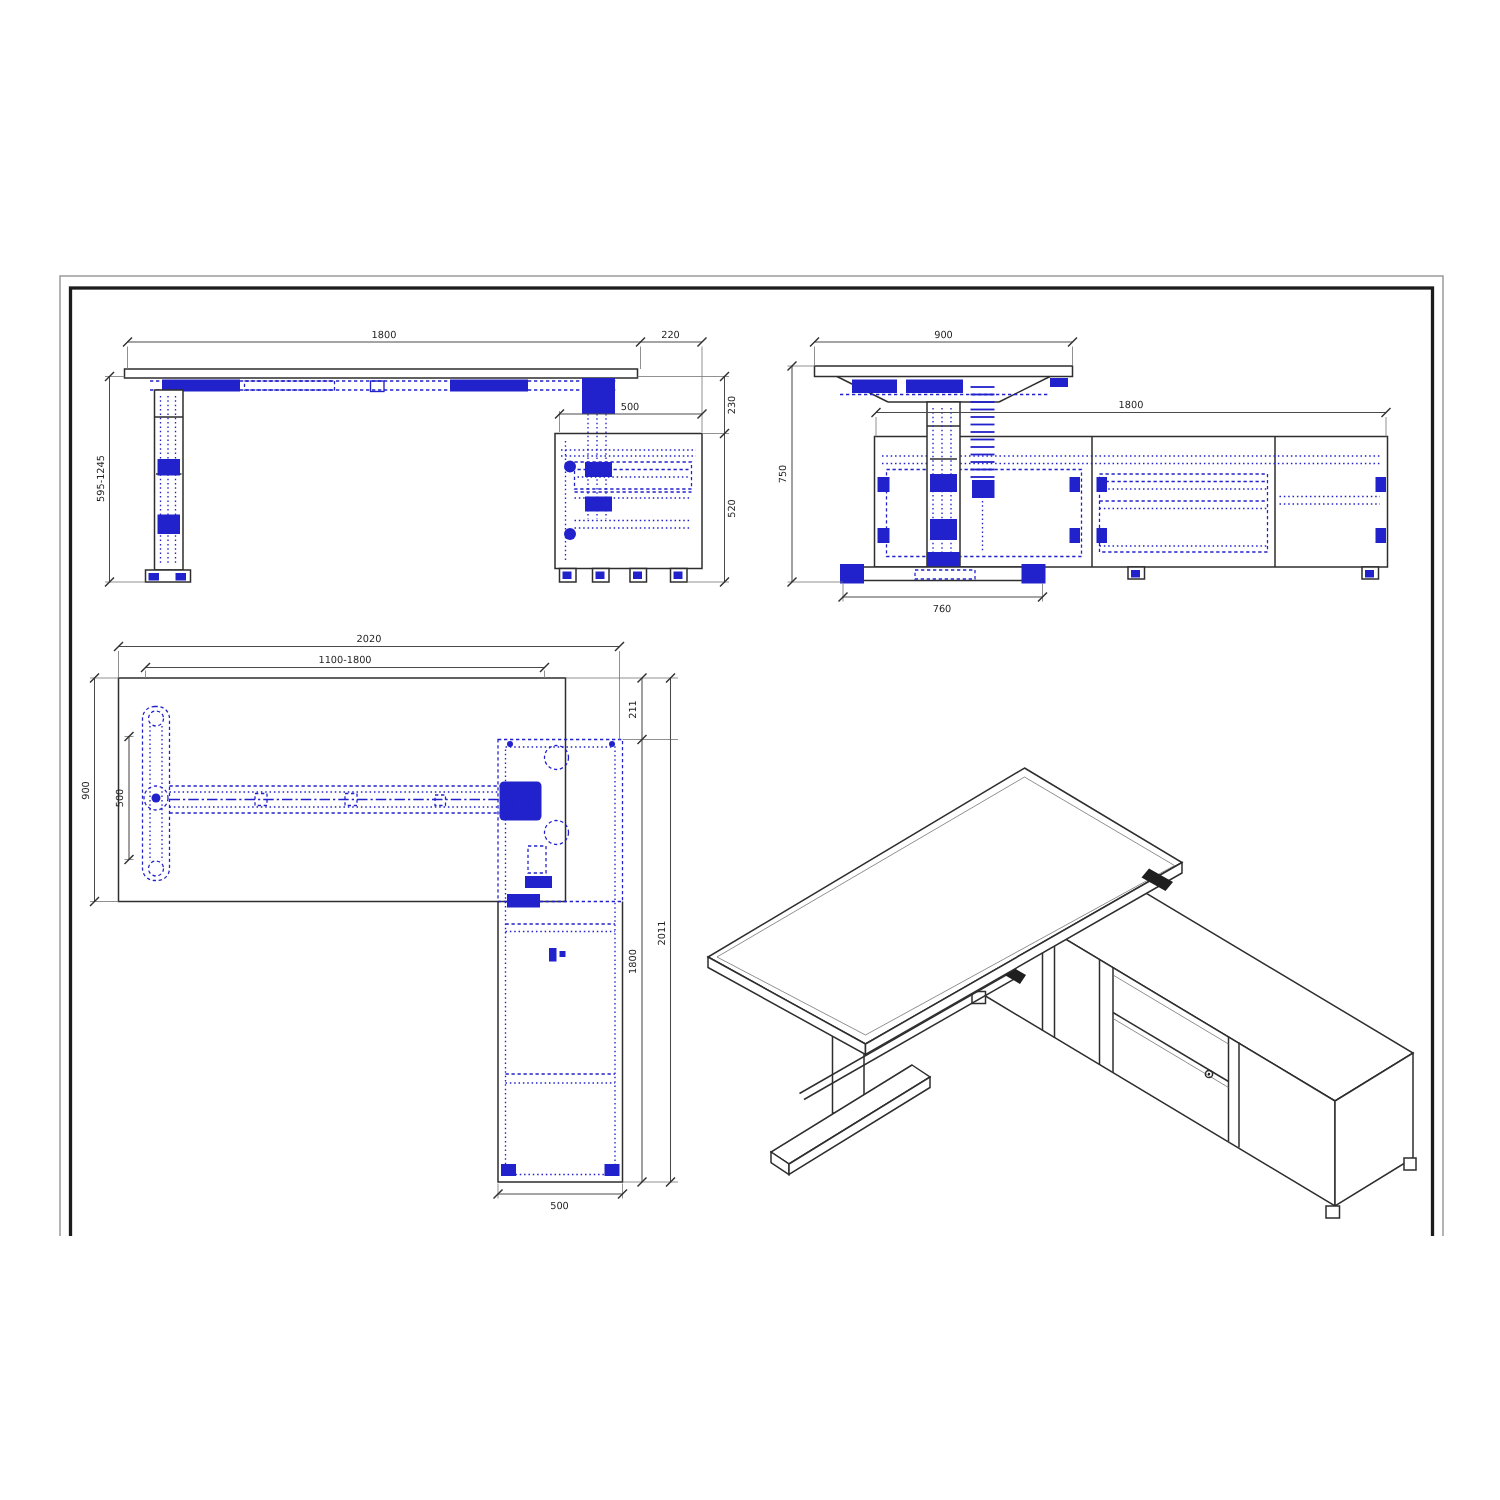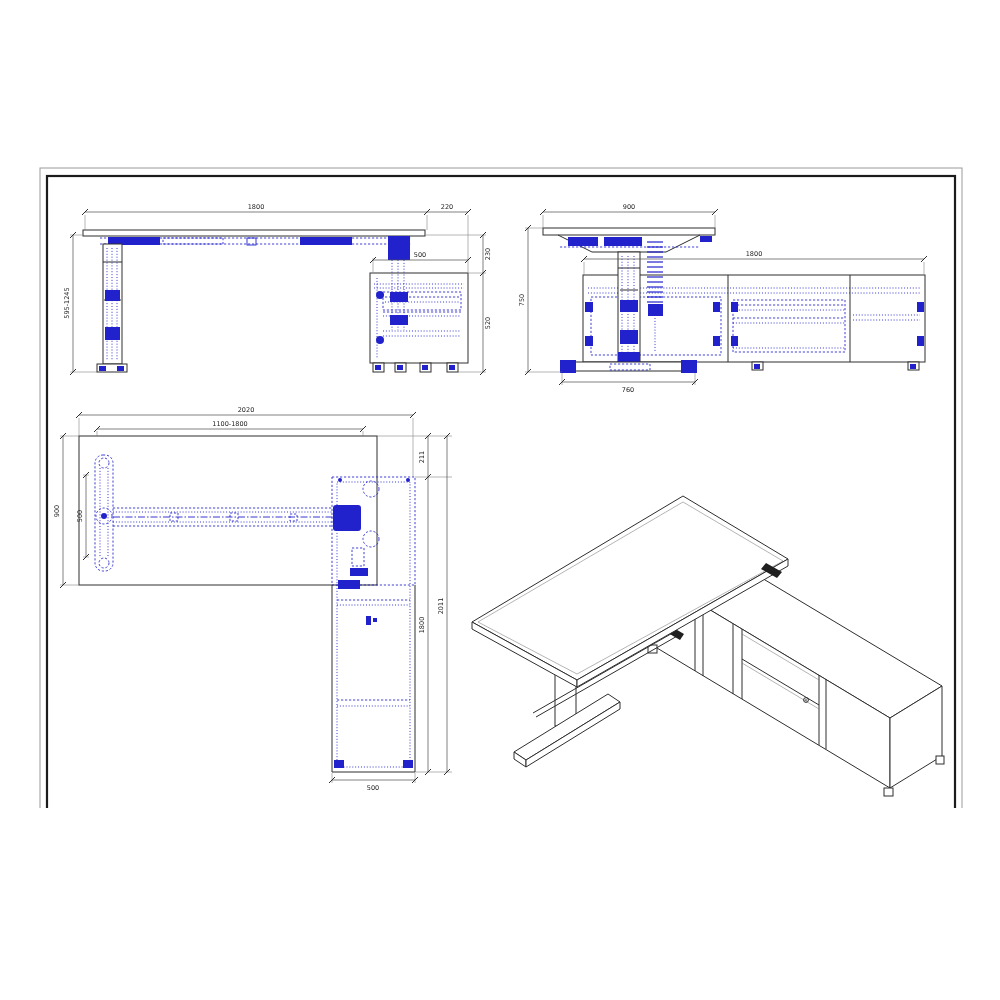--- a/index.html
+++ b/index.html
@@ -1,17 +1,17 @@
 <!DOCTYPE html>
 <html><head>
 <meta charset="utf-8">
 <style>
   html,body{margin:0;padding:0;background:#fff;}
   .sheet{position:relative;width:1000px;height:808px;background:#fff;overflow:hidden;
-         font-family:"DejaVu Sans",sans-serif;}
+         font-family:"DejaVu Sans",sans-serif;margin-top:16px;}
   svg{position:absolute;left:0;top:0;}
   
   .ln    {stroke:#2e2e2e;stroke-width:1;fill:none;}
   .lnw   {stroke:#2e2e2e;stroke-width:1;fill:#ffffff;}
   .thin  {stroke:#6b6b6b;stroke-width:.5;fill:none;}
   .dim   {stroke:#4a4a4a;stroke-width:.7;fill:none;}
   .ext   {stroke:#7a7a7a;stroke-width:.55;fill:none;}
   .tick  {stroke:#2f2f2f;stroke-width:1;fill:none;}
   .blu   {stroke:#2222cc;stroke-width:.9;fill:none;}
   .bluh  {stroke:#2222cc;stroke-width:1.2;fill:none;}

